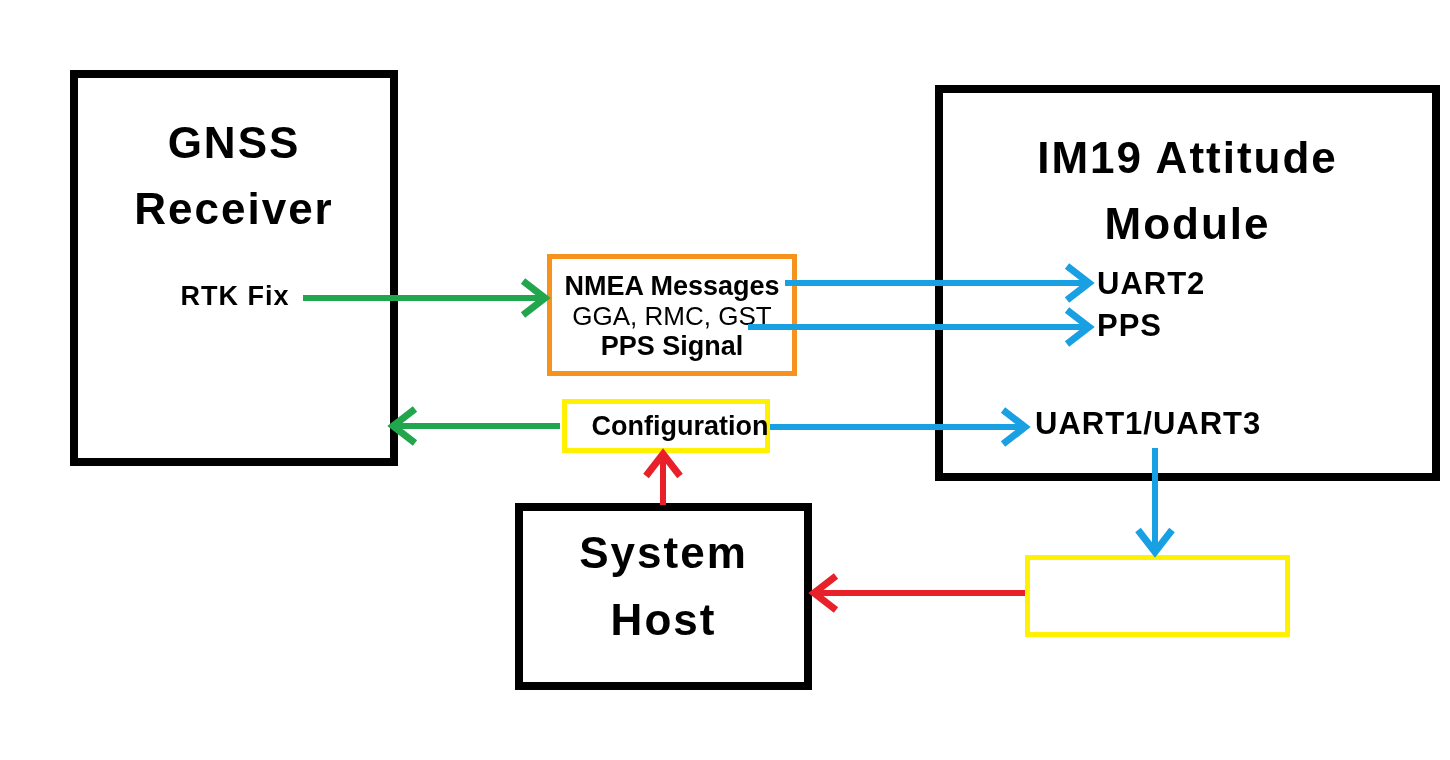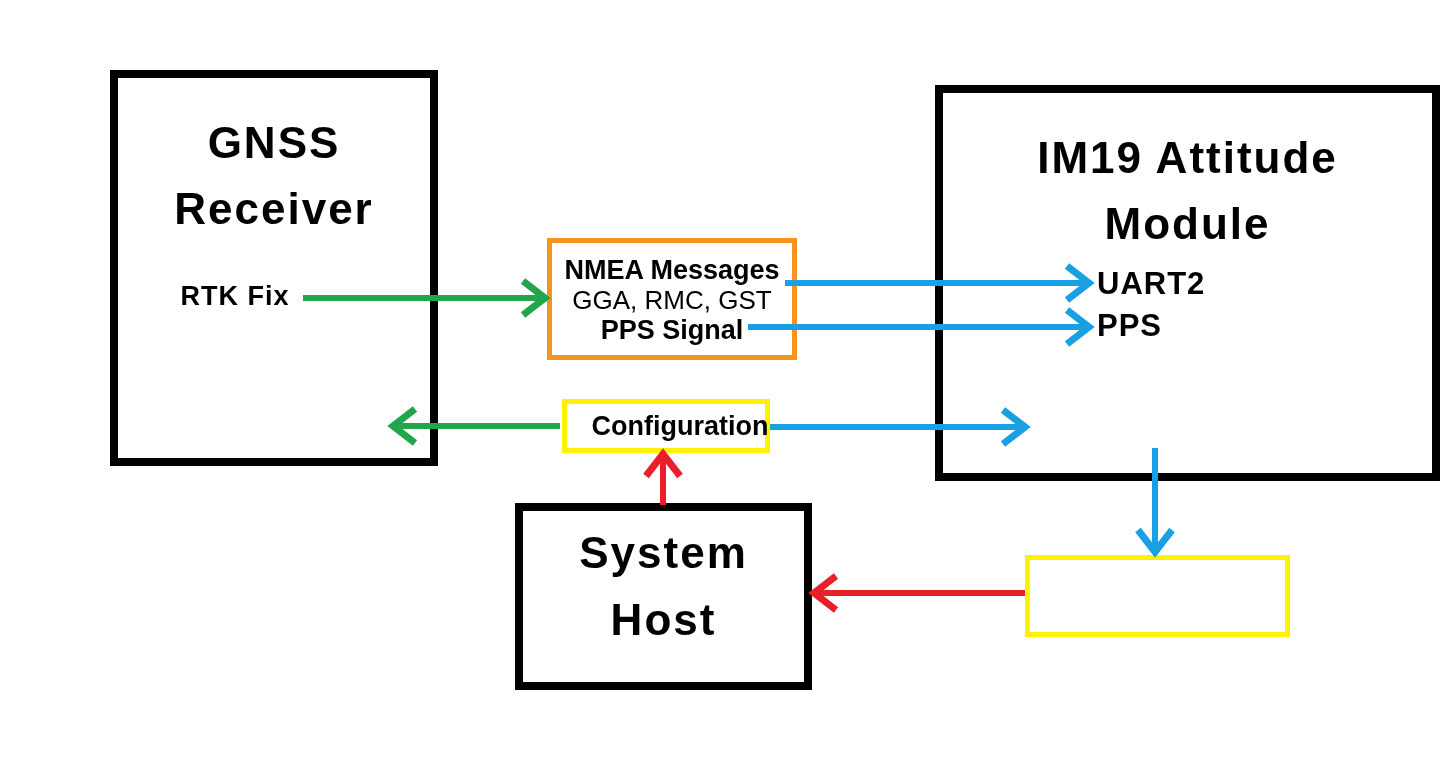--- a/index.html
+++ b/index.html
@@ -15,21 +15,21 @@
   body{
     width:1450px;height:760px;overflow:hidden;
     background:var(--c-background);
     font-family:"Liberation Sans", sans-serif;
     color:#000;
   }
   .stage{position:relative;width:1450px;height:760px;background:var(--c-background);}
 
   .box{position:absolute;box-sizing:border-box;background:#fff;}
   .box.bblack{border:8px solid var(--c-black);}
-  .box.borange{border:5px solid var(--c-orange);}
+  .box.borange{border:5px solid var(--c-orange);margin-top:16px;}
   .box.byellow{border:5px solid var(--c-yellow);}
 
   .bigtitle{
     font-weight:900;font-size:44px;line-height:66px;
     letter-spacing:2px;text-align:center;
   }
   .gnss-title{padding-top:32px;}
   .im19-title{padding-top:32px;}
   .host-title{padding-top:8px;line-height:67px;}
 
@@ -61,36 +61,37 @@
   .s-blue{stroke:var(--c-blue);}
   .s-red{stroke:var(--c-red);}
   svg.arrows line{stroke-width:6;}
   svg.arrows polyline{stroke-width:7;fill:none;stroke-linejoin:miter;}
 </style>
 </head>
 <body>
 
 <div class="stage">
 
-  <div class="box bblack" style="left:70px;top:70px;width:328px;height:396px;margin-left:40px;">
+  <div class="box bblack" style="left:70px;top:70px;width:328px;height:396px;">
     <div class="bigtitle gnss-title">
       <div>GNSS</div>
       <div>Receiver</div>
     </div>
   </div>
   <div class="label rtk heavy">RTK Fix</div>
 
   <div class="box bblack" style="left:935px;top:85px;width:505px;height:396px;">
     <div class="bigtitle im19-title">
       <div>IM19 Attitude</div>
       <div>Module</div>
     </div>
   </div>
   <div class="label port heavy port-uart2">UART2</div>
   <div class="label port heavy port-pps">PPS</div>
+  <div class="label port heavy port-uart13">UART1/UART3</div>
 
   <div class="box borange" style="left:547px;top:238px;width:250px;height:122px;">
     <div class="nmea-inner">
       <div class="b">NMEA Messages</div>
       <div>GGA, RMC, GST</div>
       <div class="b">PPS Signal</div>
     </div>
   </div>
 
   <div class="box byellow" style="left:562px;top:399px;width:208px;height:54px;padding-left:28px;">

